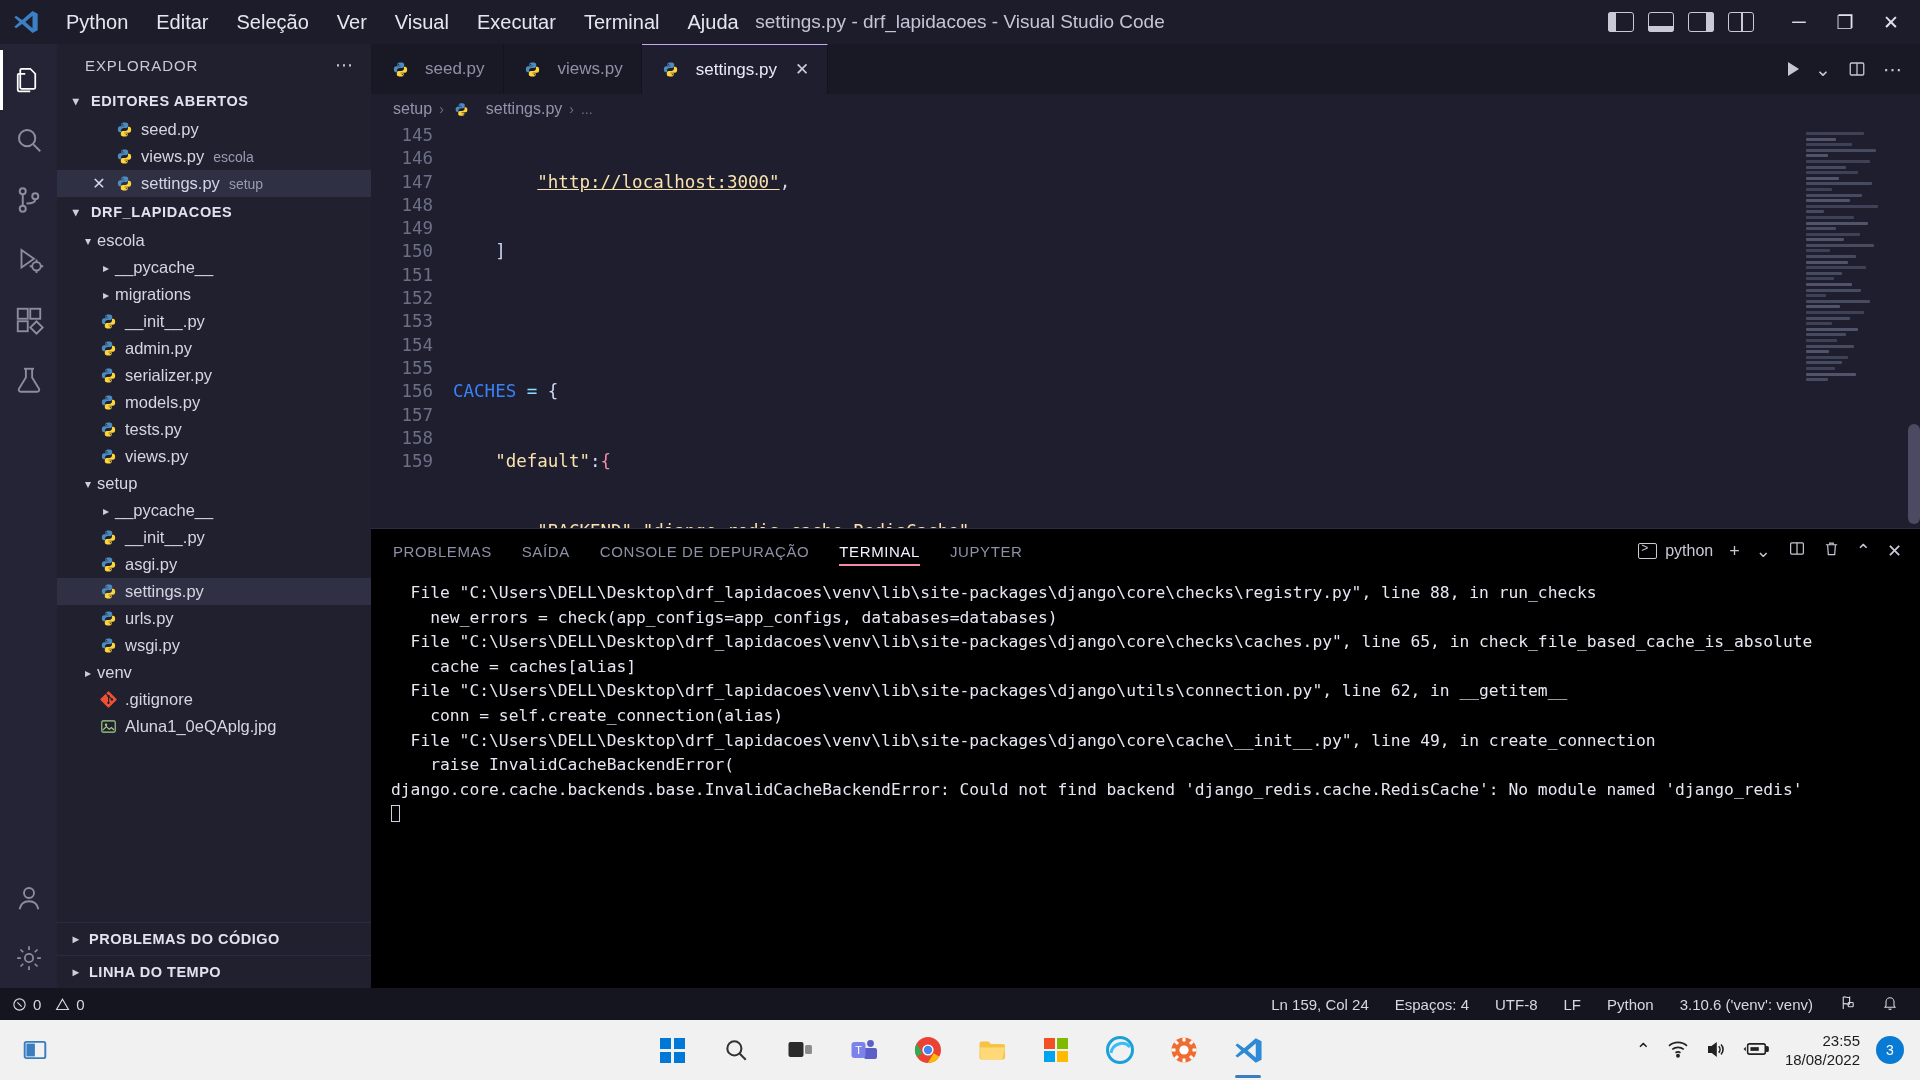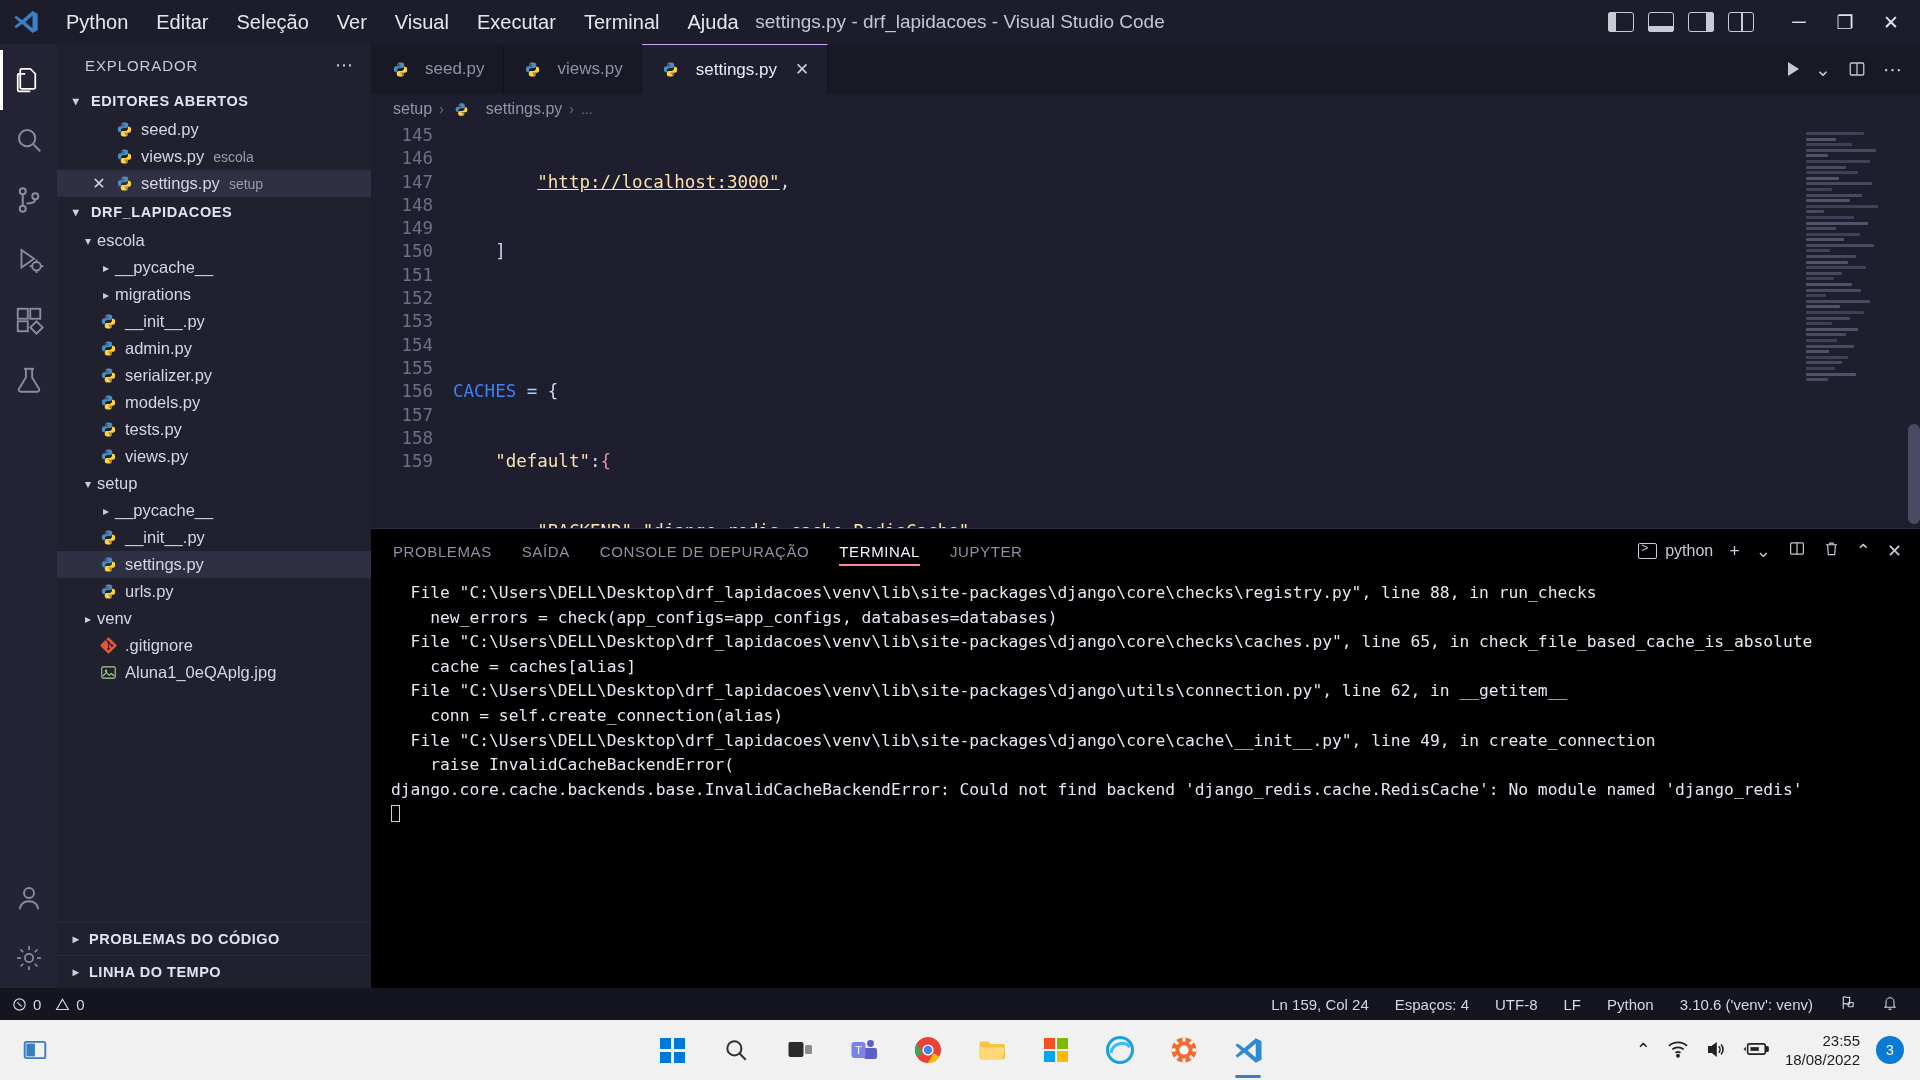--- a/index.html
+++ b/index.html
@@ -419,39 +419,59 @@
         <div class="row">
           <span style="display:inline-block;width:40px"></span>
           <span class="pyicon">
               <svg viewBox="0 0 24 24">
                 <path fill="#4b8bbe" d="M11.9 2c-2.6 0-4.4.8-4.4 2.6v2.2h4.6v.7H5.6C3.8 7.5 2.6 8.9 2.6 11.6c0 2.6 1 4.2 2.9 4.2h1.6v-2.4c0-2 1.7-3.6 3.7-3.6h3.7c1.6 0 2.7-1.2 2.7-2.6V4.6C17.2 2.9 15.3 2 11.9 2zM9.4 3.8c.5 0 .9.4.9.9s-.4.9-.9.9-.9-.4-.9-.9.4-.9.9-.9z"></path>
                 <path fill="#ffd43b" d="M12.1 22c2.6 0 4.4-.8 4.4-2.6v-2.2h-4.6v-.7h6.5c1.8 0 3-1.4 3-4.1 0-2.6-1-4.2-2.9-4.2h-1.6v2.4c0 2-1.7 3.6-3.7 3.6H9.5c-1.6 0-2.7 1.2-2.7 2.6v2.6C6.8 21.1 8.7 22 12.1 22zm2.5-1.8c-.5 0-.9-.4-.9-.9s.4-.9.9-.9.9.4.9.9-.4.9-.9.9z"></path>
               </svg>
             </span>
           <span>__init__.py</span>
         </div>
+        <div class="row">
+          <span style="display:inline-block;width:40px"></span>
+          <span class="pyicon">
+              <svg viewBox="0 0 24 24">
+                <path fill="#4b8bbe" d="M11.9 2c-2.6 0-4.4.8-4.4 2.6v2.2h4.6v.7H5.6C3.8 7.5 2.6 8.9 2.6 11.6c0 2.6 1 4.2 2.9 4.2h1.6v-2.4c0-2 1.7-3.6 3.7-3.6h3.7c1.6 0 2.7-1.2 2.7-2.6V4.6C17.2 2.9 15.3 2 11.9 2zM9.4 3.8c.5 0 .9.4.9.9s-.4.9-.9.9-.9-.4-.9-.9.4-.9.9-.9z"></path>
+                <path fill="#ffd43b" d="M12.1 22c2.6 0 4.4-.8 4.4-2.6v-2.2h-4.6v-.7h6.5c1.8 0 3-1.4 3-4.1 0-2.6-1-4.2-2.9-4.2h-1.6v2.4c0 2-1.7 3.6-3.7 3.6H9.5c-1.6 0-2.7 1.2-2.7 2.6v2.6C6.8 21.1 8.7 22 12.1 22zm2.5-1.8c-.5 0-.9-.4-.9-.9s.4-.9.9-.9.9.4.9.9-.4.9-.9.9z"></path>
+              </svg>
+            </span>
+          <span>asgi.py</span>
+        </div>
         <div class="row selected">
           <span style="display:inline-block;width:40px"></span>
           <span class="pyicon">
               <svg viewBox="0 0 24 24">
                 <path fill="#4b8bbe" d="M11.9 2c-2.6 0-4.4.8-4.4 2.6v2.2h4.6v.7H5.6C3.8 7.5 2.6 8.9 2.6 11.6c0 2.6 1 4.2 2.9 4.2h1.6v-2.4c0-2 1.7-3.6 3.7-3.6h3.7c1.6 0 2.7-1.2 2.7-2.6V4.6C17.2 2.9 15.3 2 11.9 2zM9.4 3.8c.5 0 .9.4.9.9s-.4.9-.9.9-.9-.4-.9-.9.4-.9.9-.9z"></path>
                 <path fill="#ffd43b" d="M12.1 22c2.6 0 4.4-.8 4.4-2.6v-2.2h-4.6v-.7h6.5c1.8 0 3-1.4 3-4.1 0-2.6-1-4.2-2.9-4.2h-1.6v2.4c0 2-1.7 3.6-3.7 3.6H9.5c-1.6 0-2.7 1.2-2.7 2.6v2.6C6.8 21.1 8.7 22 12.1 22zm2.5-1.8c-.5 0-.9-.4-.9-.9s.4-.9.9-.9.9.4.9.9-.4.9-.9.9z"></path>
               </svg>
             </span>
           <span>settings.py</span>
         </div>
         <div class="row">
           <span style="display:inline-block;width:40px"></span>
           <span class="pyicon">
               <svg viewBox="0 0 24 24">
                 <path fill="#4b8bbe" d="M11.9 2c-2.6 0-4.4.8-4.4 2.6v2.2h4.6v.7H5.6C3.8 7.5 2.6 8.9 2.6 11.6c0 2.6 1 4.2 2.9 4.2h1.6v-2.4c0-2 1.7-3.6 3.7-3.6h3.7c1.6 0 2.7-1.2 2.7-2.6V4.6C17.2 2.9 15.3 2 11.9 2zM9.4 3.8c.5 0 .9.4.9.9s-.4.9-.9.9-.9-.4-.9-.9.4-.9.9-.9z"></path>
                 <path fill="#ffd43b" d="M12.1 22c2.6 0 4.4-.8 4.4-2.6v-2.2h-4.6v-.7h6.5c1.8 0 3-1.4 3-4.1 0-2.6-1-4.2-2.9-4.2h-1.6v2.4c0 2-1.7 3.6-3.7 3.6H9.5c-1.6 0-2.7 1.2-2.7 2.6v2.6C6.8 21.1 8.7 22 12.1 22zm2.5-1.8c-.5 0-.9-.4-.9-.9s.4-.9.9-.9.9.4.9.9-.4.9-.9.9z"></path>
               </svg>
             </span>
           <span>urls.py</span>
+        </div>
+        <div class="row">
+          <span style="display:inline-block;width:40px"></span>
+          <span class="pyicon">
+              <svg viewBox="0 0 24 24">
+                <path fill="#4b8bbe" d="M11.9 2c-2.6 0-4.4.8-4.4 2.6v2.2h4.6v.7H5.6C3.8 7.5 2.6 8.9 2.6 11.6c0 2.6 1 4.2 2.9 4.2h1.6v-2.4c0-2 1.7-3.6 3.7-3.6h3.7c1.6 0 2.7-1.2 2.7-2.6V4.6C17.2 2.9 15.3 2 11.9 2zM9.4 3.8c.5 0 .9.4.9.9s-.4.9-.9.9-.9-.4-.9-.9.4-.9.9-.9z"></path>
+                <path fill="#ffd43b" d="M12.1 22c2.6 0 4.4-.8 4.4-2.6v-2.2h-4.6v-.7h6.5c1.8 0 3-1.4 3-4.1 0-2.6-1-4.2-2.9-4.2h-1.6v2.4c0 2-1.7 3.6-3.7 3.6H9.5c-1.6 0-2.7 1.2-2.7 2.6v2.6C6.8 21.1 8.7 22 12.1 22zm2.5-1.8c-.5 0-.9-.4-.9-.9s.4-.9.9-.9.9.4.9.9-.4.9-.9.9z"></path>
+              </svg>
+            </span>
+          <span>wsgi.py</span>
         </div>
         <div class="row">
           <span style="display:inline-block;width:22px"></span>
             <span class="chev">▸</span>
           <span>venv</span>
         </div>
         <div class="row">
           <span style="display:inline-block;width:40px"></span>
           <span class="pyicon">
               <svg viewBox="0 0 24 24">

